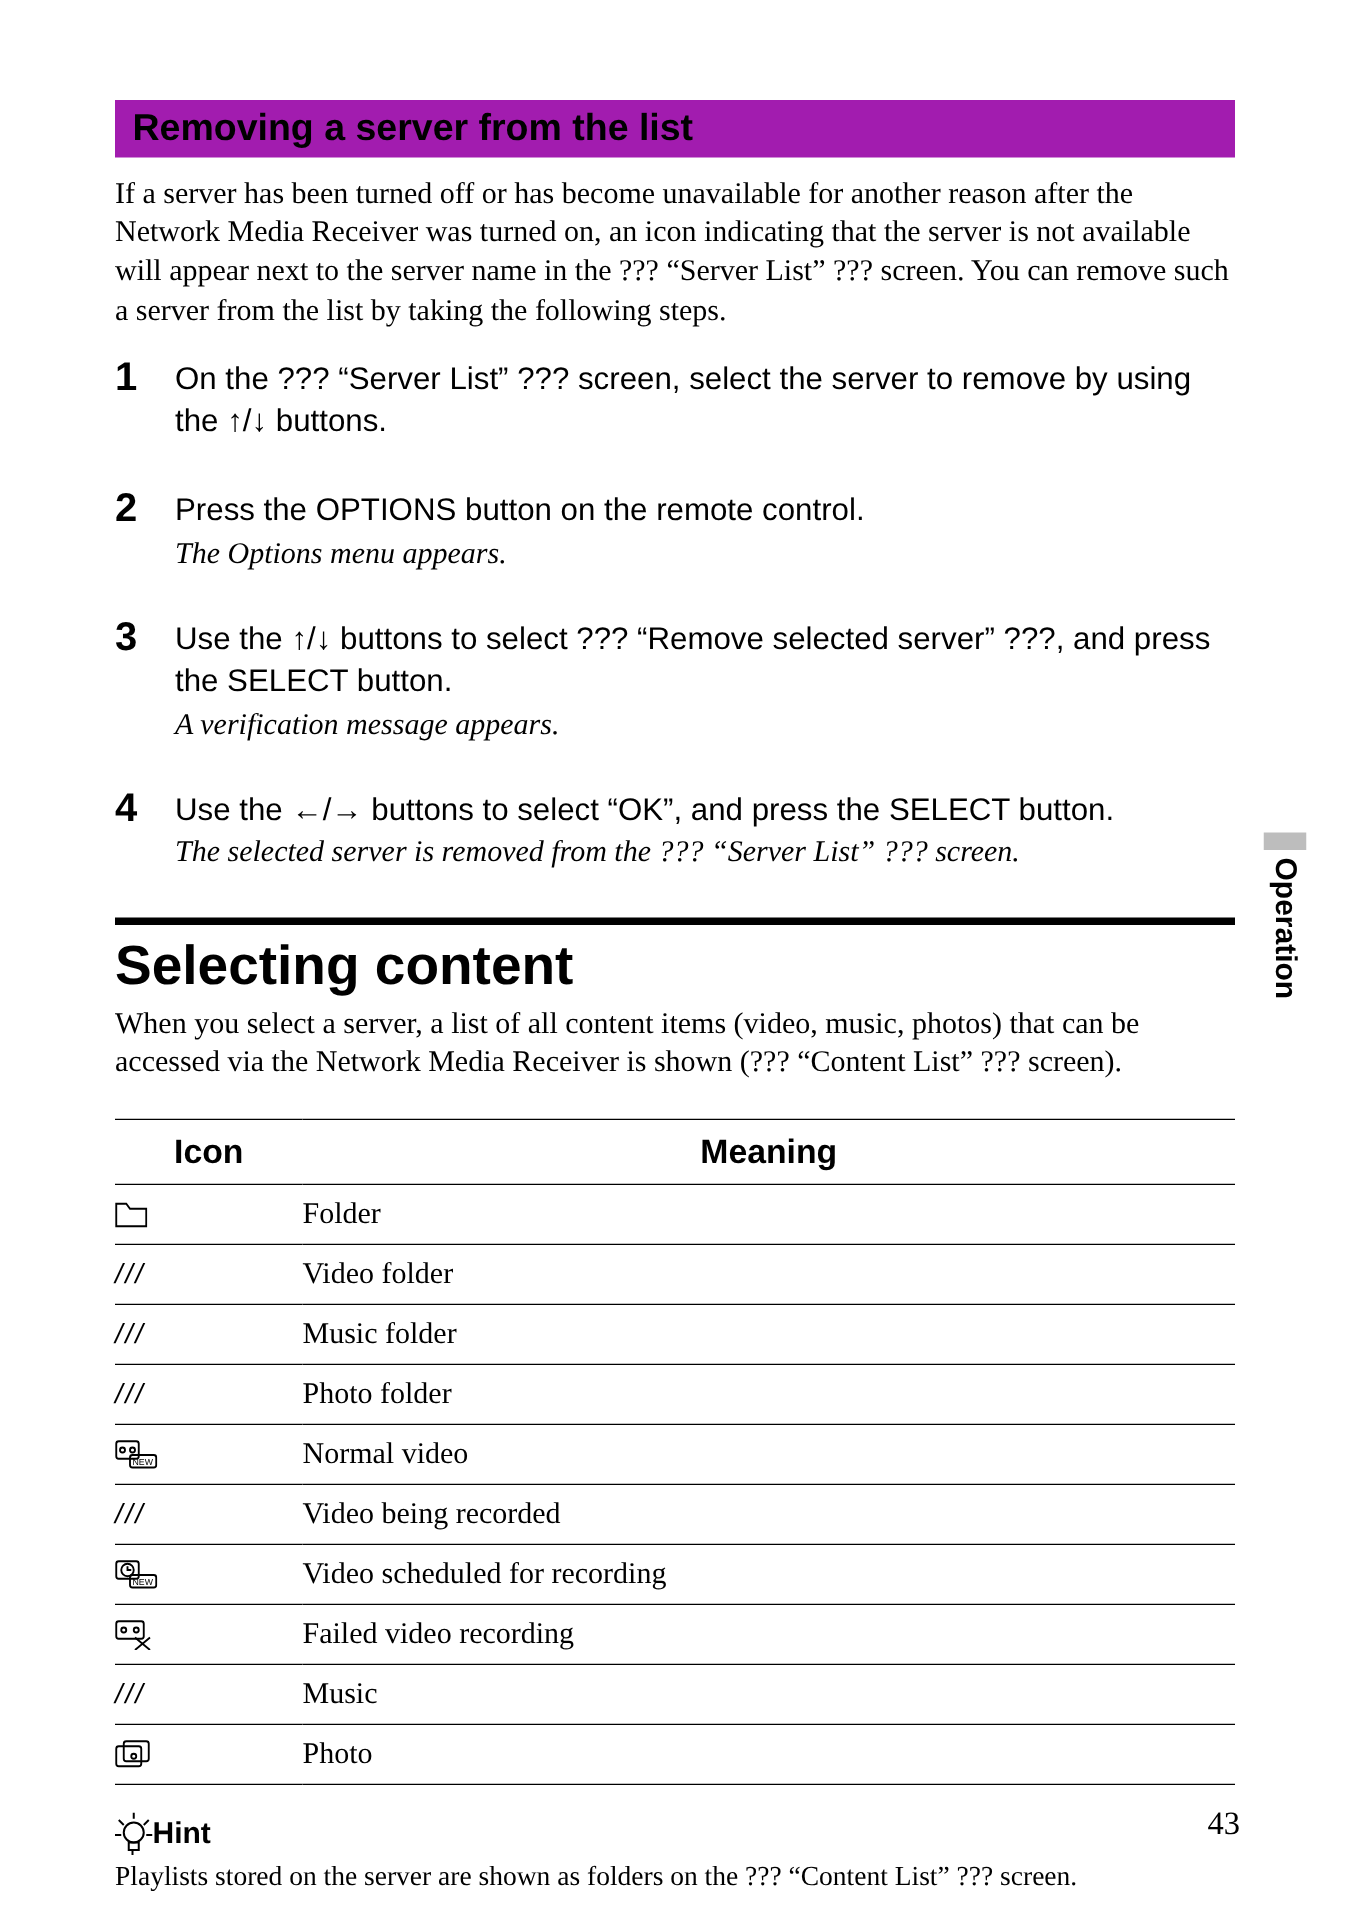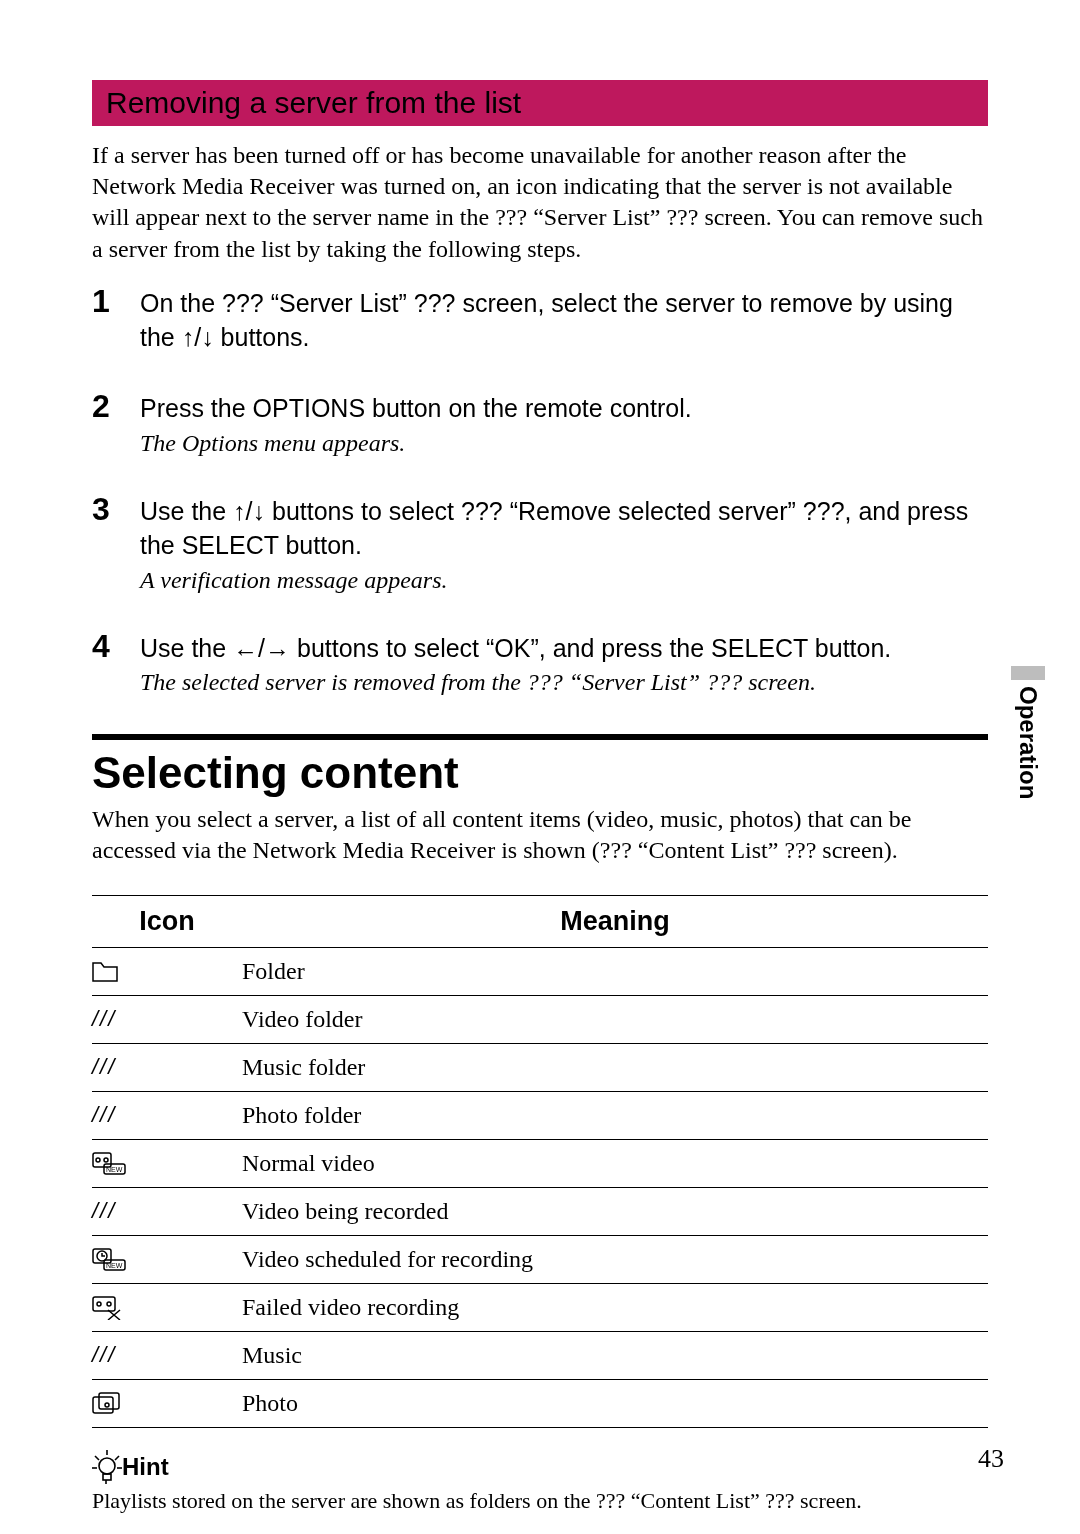--- a/index.html
+++ b/index.html
@@ -6,24 +6,24 @@
   .page{
     width:1080px;
     height:1534px;
     position:relative;
     box-sizing:border-box;
     padding:80px 92px 0 92px;
     font-family:"Times New Roman",serif;
     color:#000;
   }
   .section-bar{
-    background:#be185d;
+    background:#a21caf;
     padding:6px 14px;
     font-family:Arial,Helvetica,sans-serif;
-    font-weight:normal;
+    font-weight:bold;
     font-size:30px;
   }
   .intro{
     font-size:24px;
     line-height:1.3;
     margin-top:14px;
   }
   ol.steps{
     list-style:none;
     margin:22px 0 0 0;
@@ -121,21 +121,21 @@
   }
   .side-tab .label{
     writing-mode:vertical-rl;
     font-family:Arial,Helvetica,sans-serif;
     font-weight:bold;
     font-size:24px;
     margin:0 auto;
   }
   .page-num{
     position:absolute;
-    right:76px;
+    right:88px;
     bottom:60px;
     font-family:"Times New Roman",serif;
     font-size:26px;
   }
 </style>
 </head>
 <body>
 
 <div class="page">
 

